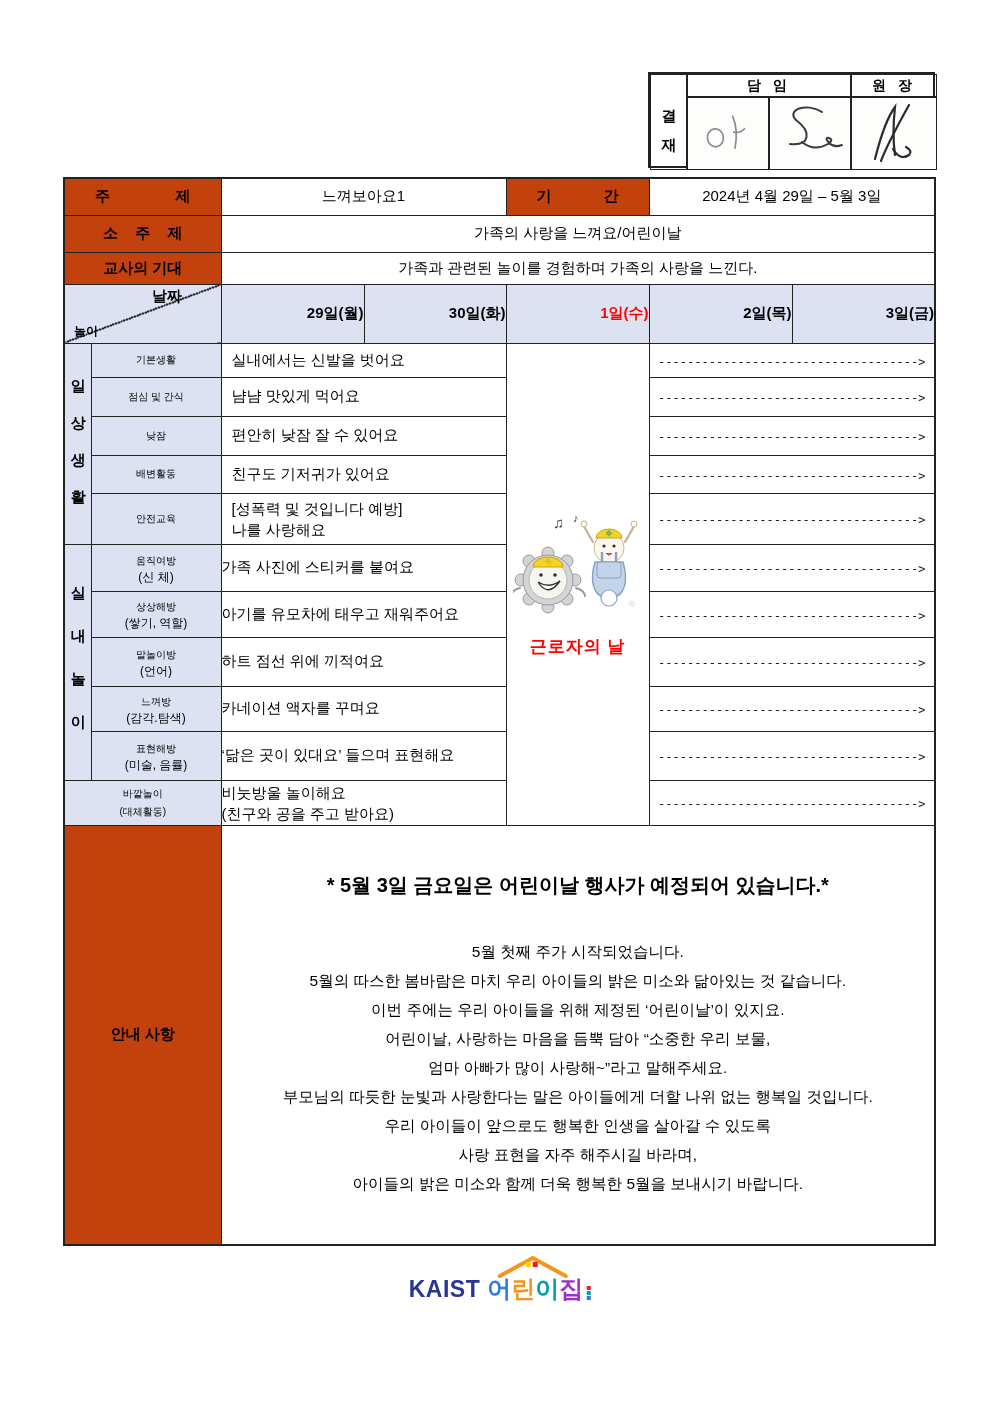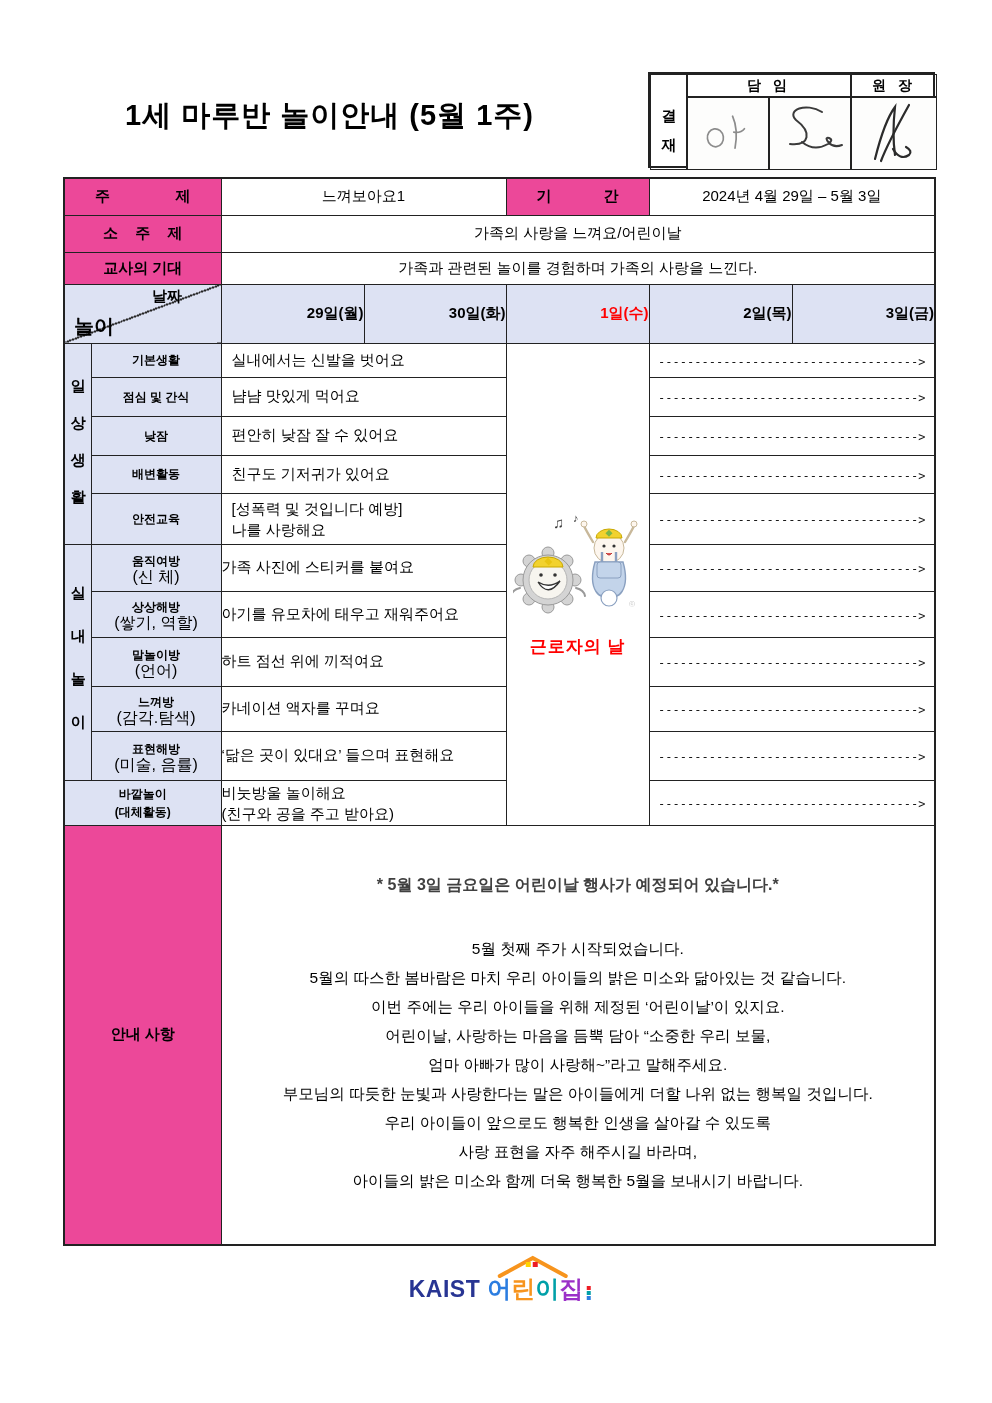--- a/index.html
+++ b/index.html
@@ -19,52 +19,52 @@
   .ap-sign svg { display:block; }
 
   
   .title { position:absolute; left:125px; top:96px; font-size:29px; font-weight:bold;
     letter-spacing:1px; color:#000; white-space:nowrap; }
 
   
   table.main { position:absolute; left:63px; top:177px; width:871px; border-collapse:collapse;
     table-layout:fixed; border:2px solid #222; }
   table.main td { border:1px solid #222; font-size:15px; color:#000; overflow:hidden; }
-  td.hd { background:#ec4899; font-weight:bold; text-align:center; }
+  td.hd { background:#c2410c; font-weight:bold; text-align:center; }
   td.white-c { text-align:center; }
   .justify { display:block; width:100%; text-align:justify; text-align-last:justify; padding:0 30px; }
   .justify3 { display:block; width:100%; text-align:justify; text-align-last:justify; padding:0 38px; }
   td.day { background:#dde2f3; font-weight:bold; text-align:right; font-size:16px; }
   td.day.red { color:#ff0000; }
 
   td.diag { background:#dde2f3; position:relative; padding:0;
     background-image:linear-gradient(to bottom right, transparent calc(50% - 0.8px), #222 calc(50% - 0.8px), #222 calc(50% + 0.8px), transparent calc(50% + 0.8px)); }
   .diag .d-top { position:absolute; top:2px; left:56%; font-weight:bold; font-size:15px; }
-  .diag .d-bot { position:absolute; bottom:3px; left:9px; font-weight:bold; font-size:20px; }
+  .diag .d-bot { position:absolute; bottom:3px; left:9px; font-weight:bold; font-size:12px; }
 
   td.vlabel { background:#dde2f3; text-align:center; vertical-align:middle; padding:0; }
   .vtext { writing-mode:vertical-rl; text-orientation:upright; font-weight:bold; font-size:15px;
     letter-spacing:22px; margin:0 auto; }
   td.lbl { background:#dde2f3; text-align:center; vertical-align:middle; }
-  .lbl-main { font-weight:bold; font-size:12px; display:block; line-height:18px; }
-  .lbl-sub { font-size:16px; display:block; line-height:14px; }
+  .lbl-main { font-weight:normal; font-size:10px; display:block; line-height:18px; }
+  .lbl-sub { font-size:12px; display:block; line-height:14px; }
   td.cl { text-align:left; padding-left:10px; background:#fff; }
   td.cc { text-align:left; background:#fff; }
   .two-line { line-height:21px; display:block; }
 
   td.arrow-cell { text-align:center; background:#fff; }
   .arrow-txt { font-family:"DejaVu Sans Mono","Liberation Mono",monospace; font-size:12px;
     white-space:nowrap; color:#1a1a1a; }
 
   td.img-cell { background:#fff; vertical-align:middle; text-align:center; }
   .holiday-caption { color:#ff0000; font-weight:bold; font-size:17px; margin-top:4px; letter-spacing:1px; }
 
   td.notice-cell { background:#fff; vertical-align:middle; }
   .notice-wrap { display:flex; flex-direction:column; align-items:center; justify-content:center; height:100%; }
-  .notice-high { color:#404040; font-weight:bold; font-size:16px; text-align:right; margin-bottom:38px; }
+  .notice-high { color:#000000; font-weight:bold; font-size:20px; text-align:right; margin-bottom:38px; }
   .notice-line { font-size:15.5px; line-height:29px; text-align:left; }
 
   
   .footer-logo { position:absolute; top:1262px; left:50%; transform:translateX(-50%);
     display:flex; align-items:flex-end; gap:7px; }
   .logo-kaist { font-size:23px; font-weight:bold; color:#283593; letter-spacing:0.5px; line-height:26px; }
   .logo-word { position:relative; padding-top:14px; }
   .logo-roof { position:absolute; top:-8px; left:8px; }
   .logo-chars { font-size:24px; font-weight:bold; line-height:26px; letter-spacing:0; }
   .lc0 { color:#2b7de0; } .lc1 { color:#f7941d; } .lc2 { color:#00a0a8; } .lc3 { color:#9b30c8; }
@@ -101,21 +101,20 @@
       <svg width="78" height="66" viewBox="0 0 78 66">
         <g fill="none" stroke="#2b2b2b" stroke-width="2.2" stroke-linecap="round">
           <path d="M20 58 C26 34 34 14 40 6 C38 24 38 40 40 54"></path>
           <path d="M54 4 C44 22 32 44 26 60"></path>
           <path d="M38 48 q7 12 16 6 q4 -4 -3 -8"></path>
         </g>
       </svg>
     </div>
   </div>
 
-  <div class="title">1세 마루반 놀이안내 (5월 1주)</div>
 
   <table class="main">
     <colgroup>
       <col style="width:27px">
         <col style="width:130px">
         <col style="width:143px">
         <col style="width:142px">
       <col style="width:143px">
         <col style="width:143px">
         <col style="width:143px">

